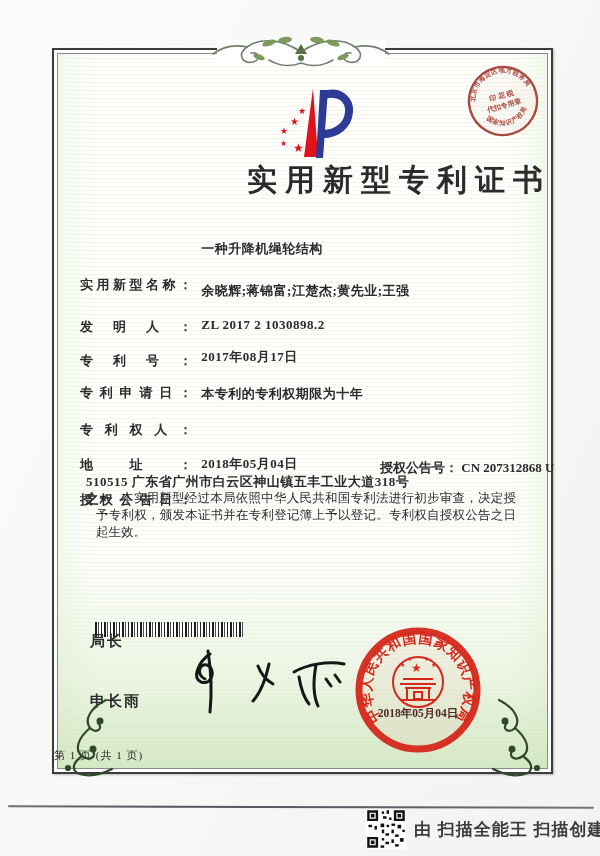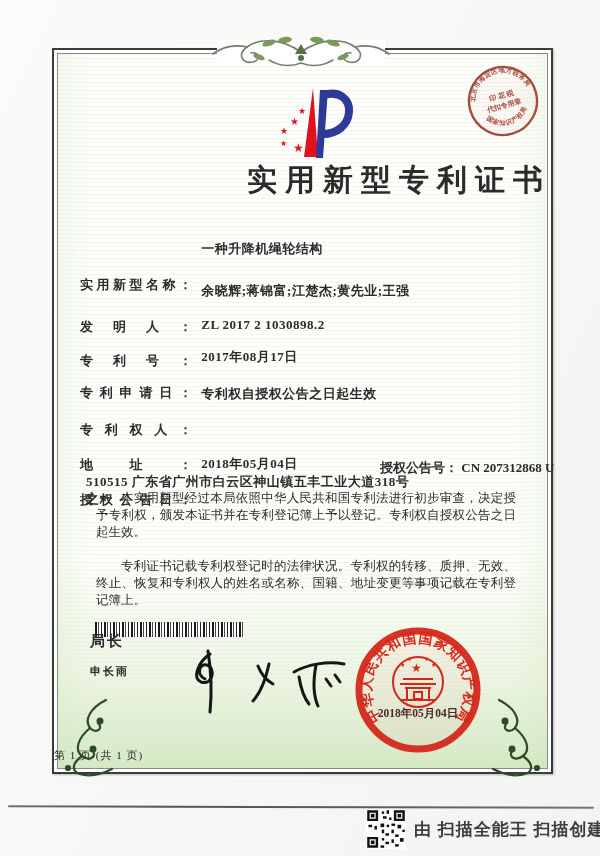--- a/index.html
+++ b/index.html
@@ -43,21 +43,21 @@
   .row-address .fvalue{width:334px;}
   .row-grant{top:405px}
   .grant-right{position:absolute;left:300px;top:4px;white-space:nowrap;}
   
   .bodytext{position:absolute;left:26px;top:424px;width:452px;}
   .bodytext p{margin:16px;font-size:12.5px;line-height:17.2px;text-indent:2em;text-align:justify;font-weight:500;}
   
   .barcode{position:absolute;left:41px;top:572px;width:148px;height:15px;
     background:repeating-linear-gradient(90deg,#1c1c1c 0 2px,#fdfdfd 2px 3px,#4a4a4a 3px 4px,#fdfdfd 4px 6px,#222 6px 7px,#fdfdfd 7px 9px);}
   .director-title{position:absolute;left:36px;top:582px;font-size:15px;font-weight:700;letter-spacing:2px;}
-  .director-name{position:absolute;left:36px;top:614px;font-size:11px;font-weight:700;letter-spacing:2px;}
+  .director-name{position:absolute;left:36px;top:642px;font-size:15px;font-weight:700;letter-spacing:2px;}
   .signature{position:absolute;left:112px;top:596px;}
   .seal{position:absolute;left:294px;top:572px;}
   .page-info{position:absolute;left:0;top:698px;width:100%;text-align:left;font-size:11px;letter-spacing:1px;}
   .corner{position:absolute;bottom:-8px;}
   .corner-left{left:2px;}
   .corner-right{right:2px;transform:scaleX(-1);}
   .garland{position:absolute;left:209px;top:30px;}
   
   .paper-edge{position:absolute;left:8px;top:806px;width:586px;height:2px;border-radius:2px;
     background:linear-gradient(to right,#50505c,#2c2c38 25%,#3a3a46 70%,#555562);opacity:.8;transform:rotate(.15deg);}
@@ -98,38 +98,37 @@
     <div class="row row-patno">
       <span class="flabel">专利号：</span>
       <span class="fvalue">ZL 2017 2 1030898.2</span>
     </div>
     <div class="row row-appdate">
       <span class="flabel">专利申请日：</span>
       <span class="fvalue">2017年08月17日</span>
     </div>
     <div class="row row-patentee">
       <span class="flabel">专利权人：</span>
-      <span class="fvalue">专利权自授权公告之日起生效</span>
+      <span class="fvalue">本专利的专利权期限为十年</span>
     </div>
     <div class="row row-address">
       <span class="flabel">地址：</span>
       <span class="fvalue">510515 广东省广州市白云区神山镇五丰工业大道318号之一</span>
     </div>
     <div class="row row-grant">
       <span class="flabel">授权公告日：</span>
       <span class="fvalue">2018年05月04日</span>
       <span class="grant-right">
         <span>授权公告号：</span>
         <span>CN 207312868 U</span>
       </span>
     </div>
 
     <div class="bodytext">
       <p>本实用新型经过本局依照中华人民共和国专利法进行初步审查，决定授予专利权，颁发本证书并在专利登记簿上予以登记。专利权自授权公告之日起生效。</p>
-      <p>专利证书记载专利权登记时的法律状况。专利权的转移、质押、无效、终止、恢复和专利权人的姓名或名称、国籍、地址变更等事项记载在专利登记簿上。</p>
     </div>
 
     <div class="barcode"></div>
 
     <div class="director-title">局长</div>
     <div class="director-name">申长雨</div>
 
     <svg class="signature" width="210" height="74" viewBox="0 0 210 74">
       <g fill="none" stroke="#161616" stroke-width="3" stroke-linecap="round">
         <path d="M44 8 C 32 16 26 32 35 36 C 47 40 50 22 41 19 C 33 17 30 29 39 33"></path>

